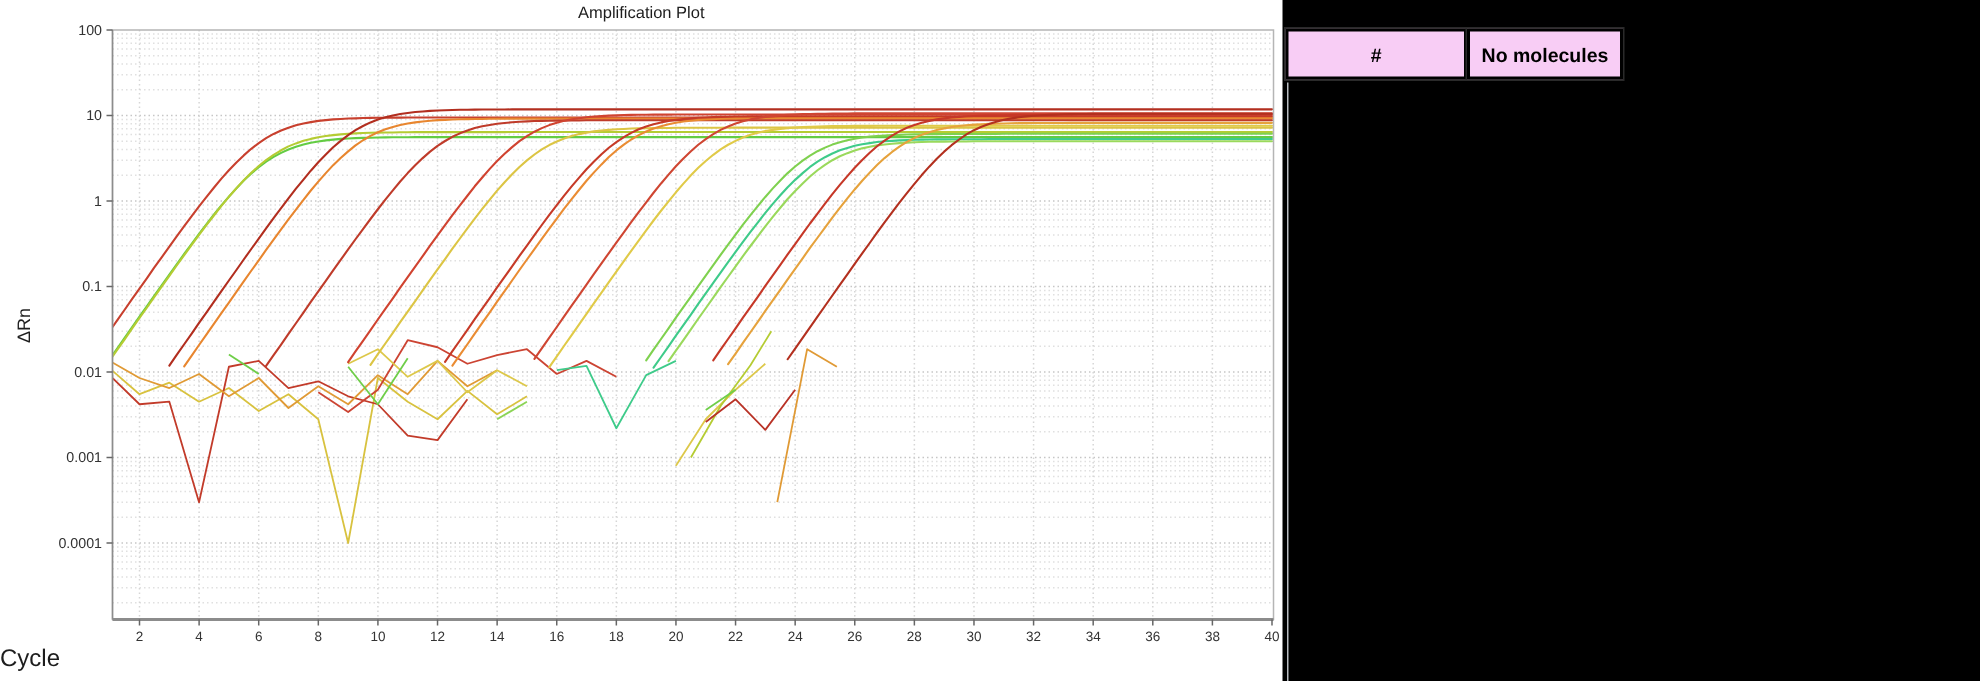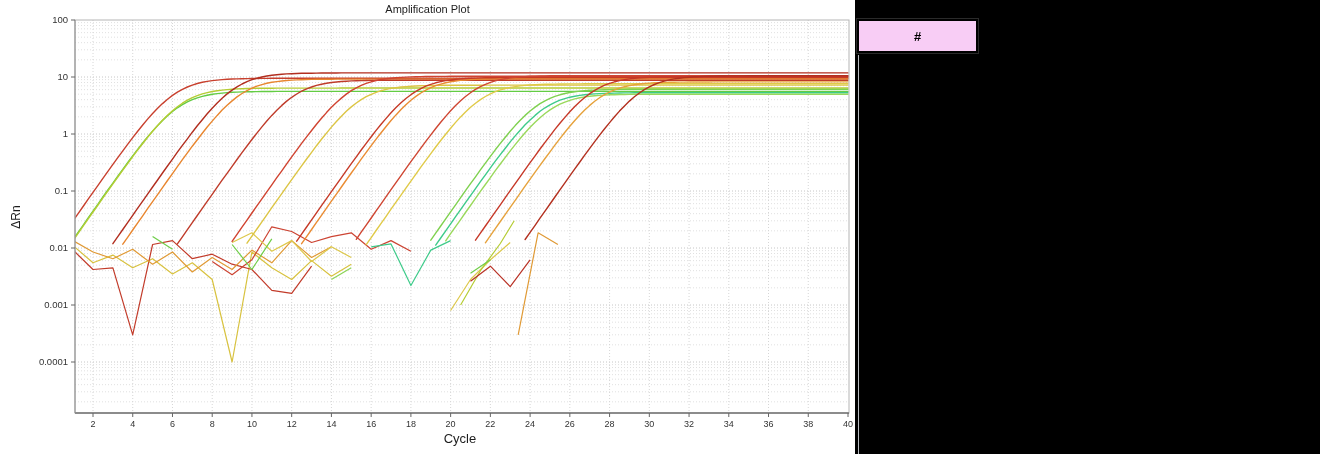--- a/index.html
+++ b/index.html
@@ -33,22 +33,21 @@
     width: 60px;
     text-align: center;
     font-size: 12px;
     color: #1d1d1d;
     transform: rotate(-90deg);
   }
   .x-axis-label {
     position: absolute;
     left: 0; top: 431px;
     width: 920px;
-    text-align: center;
-    font-size: 13px;
+    font-size: 16px;
     color: #1d1d1d;
   }
   svg.amp-plot { position: absolute; left: 0; top: 0; }
   
   .side-panel {
     position: absolute;
     left: 855px; top: 0;
     width: 465px; height: 454px;
     background: #000000;
   }
@@ -270,17 +269,18 @@
         <line x1="848" x2="848" y1="413" y2="417" stroke="#666666" stroke-width="1"></line>
         <text x="848" y="427" text-anchor="middle" font-size="9px" fill="#333333" font-family="&quot;Liberation Sans&quot;, sans-serif">40</text>
       </svg>
     <div class="y-axis-label">ΔRn</div>
     <div class="x-axis-label">Cycle</div>
   </div>
 
   <div class="side-panel">
     <div class="side-table-header">
       <div class="header-cell c0">#</div>
+      <div class="header-cell c3">No molecules</div>
     </div>
     <div class="table-left-edge"></div>
   </div>
 
 </div>
 
 </body></html>

